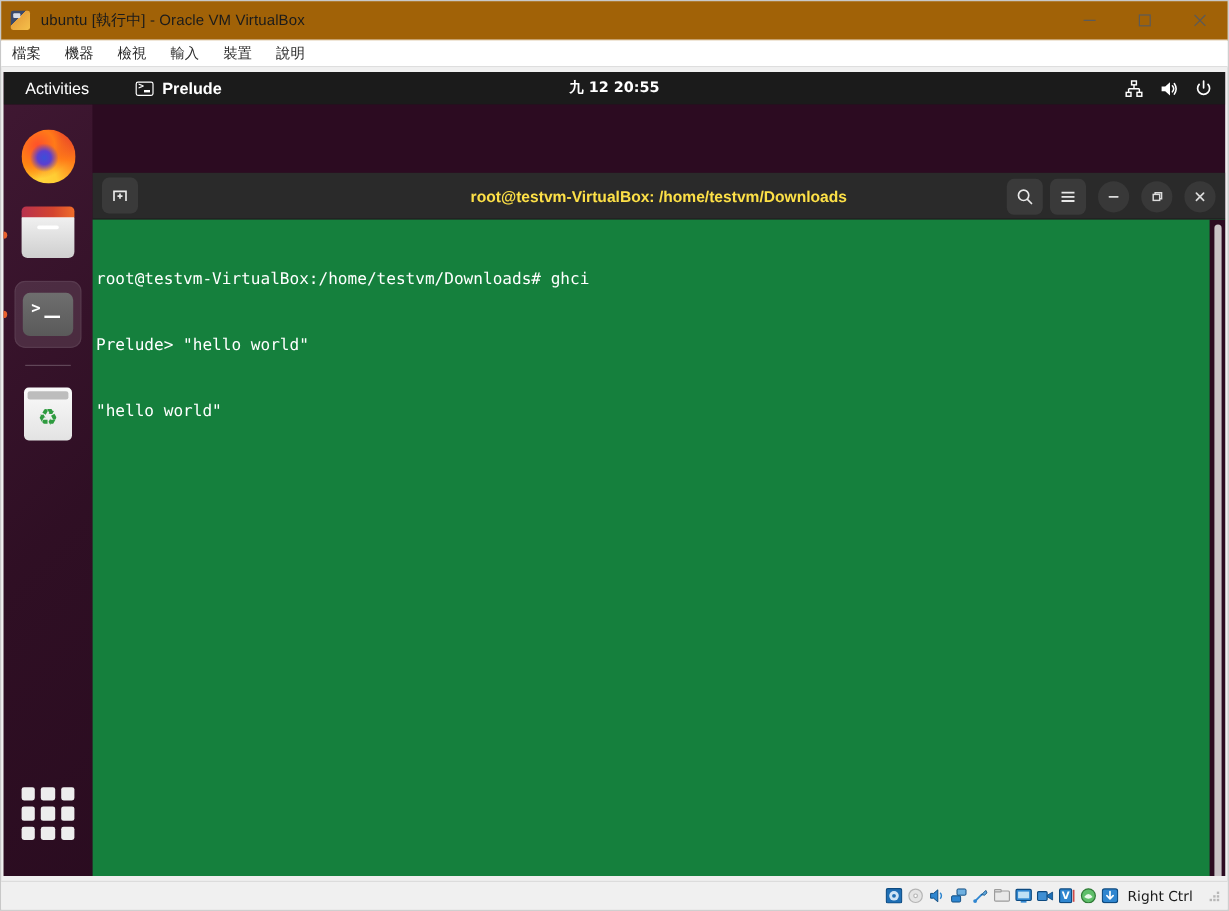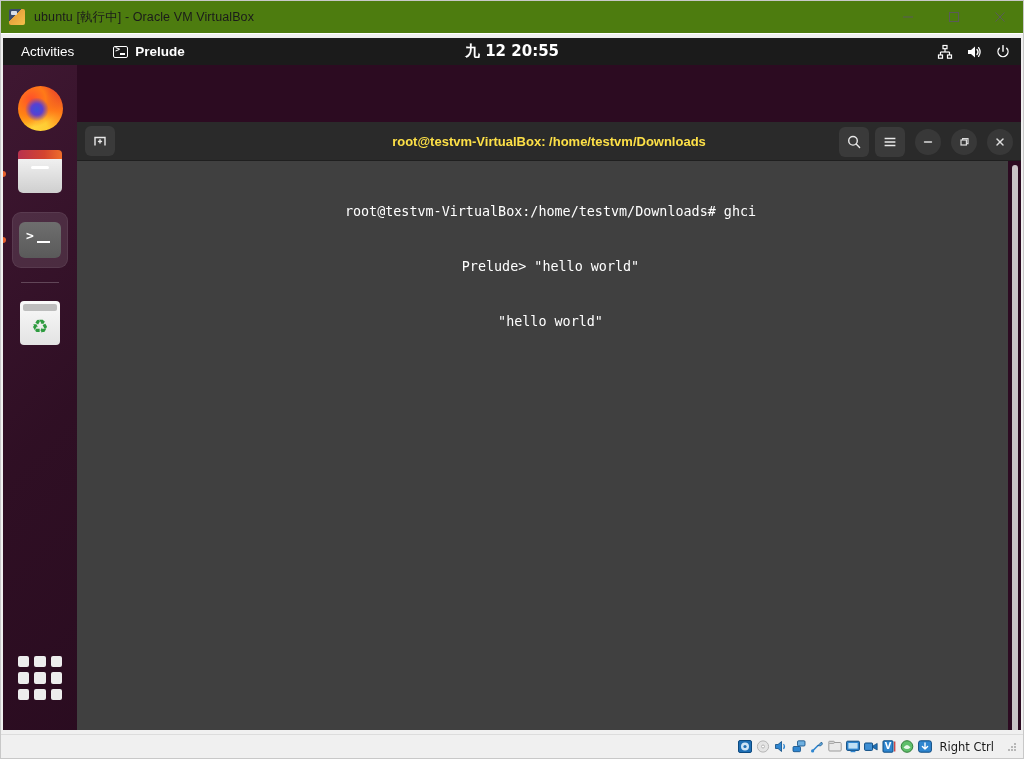--- a/index.html
+++ b/index.html
@@ -13,21 +13,21 @@
   #vbox-window {
     position:absolute; left:0; top:0; width:1024px; height:759px;
     background:#f0f0f0;
     border:1px solid #c8c8c8;
     display:flex; flex-direction:column;
   }
 
   
   #vbox-titlebar {
     height:33px; flex:0 0 33px;
-    background:#4d7c0f;
+    background:#a16207;
     display:flex; align-items:center;
     position:relative;
     border-bottom:1px solid #ffffff;
   }
   #vbox-app-icon {
     width:16px; height:16px; margin-left:8px; margin-right:9px;
     background:linear-gradient(135deg,#3b4a6b 0%,#3b4a6b 38%,#e8a33d 38%,#f5c04a 100%);
     border-radius:2px; position:relative; flex:0 0 16px;
   }
   #vbox-app-icon::after{
@@ -87,21 +87,21 @@
   #terminal-topbar-icon::before{
     content:">"; position:absolute; left:1px; top:-2px;
     font-size:8px; color:#ffffff; font-family:"DejaVu Sans Mono", monospace;
   }
   #terminal-topbar-icon::after{
     content:""; position:absolute; left:6px; bottom:2px; width:5px; height:1.4px;
     background:#ffffff;
   }
   #gnome-clock {
     position:absolute; left:0; right:0; margin:auto; width:200px;
-    text-align:center; font-size:15px; color:#ffffff; font-weight:600;
+    text-align:center; font-size:12px; color:#ffffff; font-weight:600;
     font-family:"DejaVu Sans", sans-serif;
   }
   #gnome-tray {
     position:absolute; right:10px; top:0; height:27px;
     display:flex; align-items:center; gap:13px;
   }
   #gnome-tray svg { display:block; }
 
   
   #gnome-dock {
@@ -217,23 +217,22 @@
     width:30px; height:30px; border-radius:6px; background:#3a3a3a;
     display:flex; align-items:center; justify-content:center;
   }
   .hdr-circle-btn {
     width:26px; height:26px; border-radius:50%; background:#383838;
     display:flex; align-items:center; justify-content:center;
     margin-left:4px;
   }
   #terminal-body {
     flex:1 1 auto; position:relative; overflow:hidden;
-    background:#404040;
+    background:#15803d;
     padding:6px 0 1px 2px;
-    text-align:center;
   }
   #terminal-text {
     font-family:"DejaVu Sans Mono", monospace;
     font-size:13.4px; line-height:18.2px; color:#ffffff;
     white-space:pre; padding-left:1px;
   }
   .term-line { white-space:pre; }
   #cursor-block {
     display:inline-block; width:8px; height:14px; background:#ffffff;
     vertical-align:-2px;
@@ -291,20 +290,28 @@
       </div>
       <div class="vbox-winbtn">
         <svg width="12" height="12" viewBox="0 0 12 12">
             <line x1="1.5" y1="1.5" x2="10.5" y2="10.5" stroke="#5a5a5a" stroke-width="1"></line>
             <line x1="10.5" y1="1.5" x2="1.5" y2="10.5" stroke="#5a5a5a" stroke-width="1"></line>
           </svg>
       </div>
     </div>
   </div>
 
+  <div id="vbox-menubar">
+    <span class="vbox-menu-item">檔案</span>
+    <span class="vbox-menu-item">機器</span>
+    <span class="vbox-menu-item">檢視</span>
+    <span class="vbox-menu-item">輸入</span>
+    <span class="vbox-menu-item">裝置</span>
+    <span class="vbox-menu-item">說明</span>
+  </div>
 
   <div id="guest-screen">
 
     <div id="gnome-topbar">
       <div id="activities-button">Activities</div>
       <div id="app-indicator">
         <span id="terminal-topbar-icon"></span>
         <span>Prelude</span>
       </div>
       <div id="gnome-clock">九 12 20:55</div>

